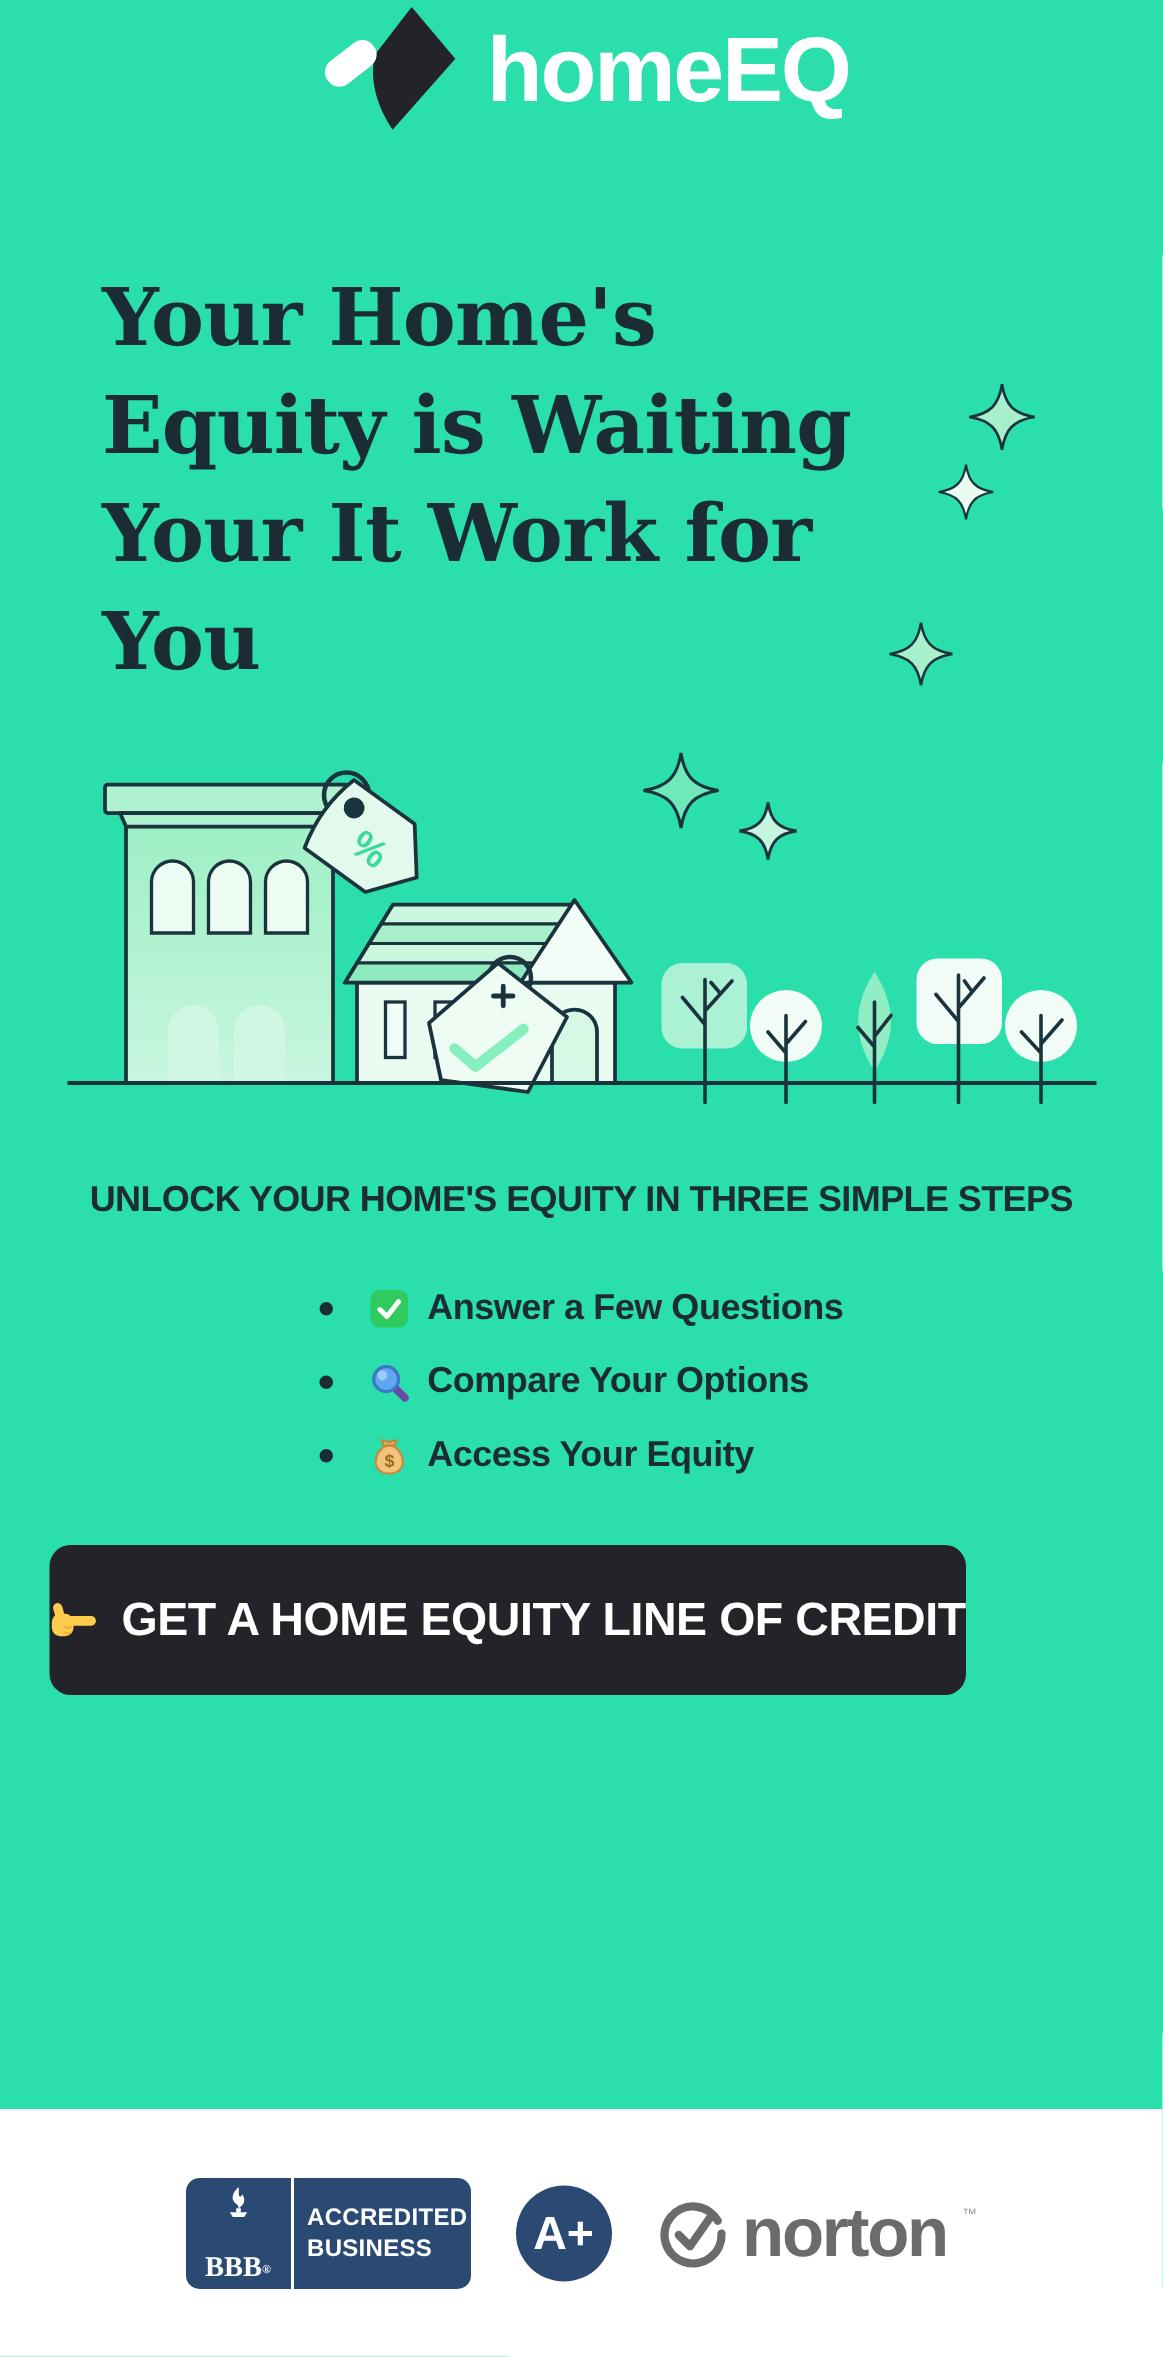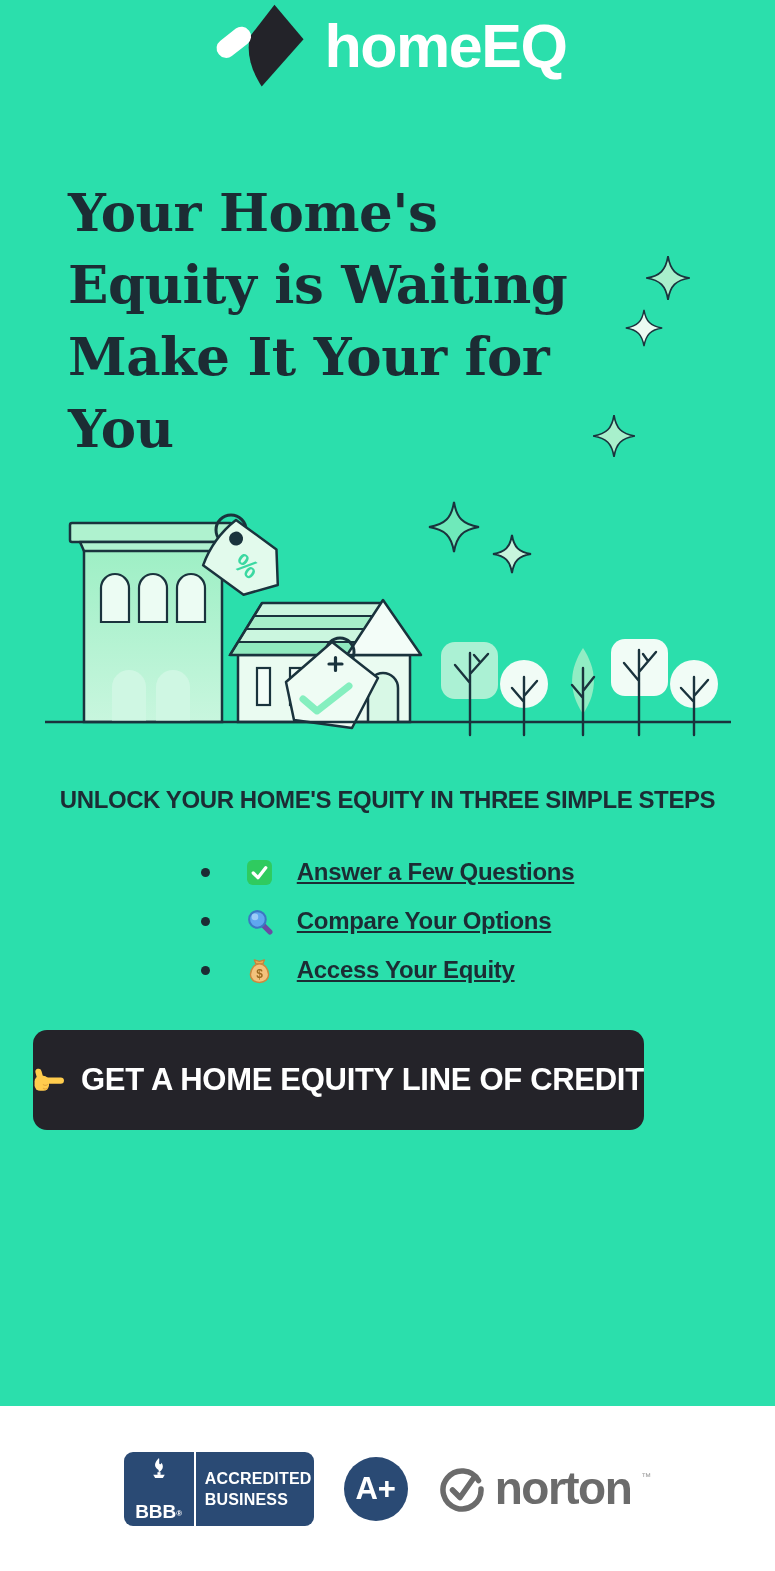--- a/index.html
+++ b/index.html
@@ -30,22 +30,22 @@
 
   .illustration{display:block;margin-top:28px;width:775px;height:252px;}
 
   .steps-heading{
     margin-top:42px;text-align:center;color:var(--dark,#1C2C34);
     font-size:24px;font-weight:700;letter-spacing:-0.4px;white-space:nowrap;
   }
 
   .steps-list{margin:44px auto 0;width:fit-content;list-style:none;}
   .steps-list li{
-    display:flex;align-items:center;gap:24px;margin-bottom:21px;
-    color:var(--dark,#1C2C34);font-size:24px;font-weight:700;letter-spacing:-0.3px;text-decoration:underline;
+    display:flex;align-items:center;gap:12px;margin-bottom:21px;
+    color:var(--dark,#1C2C34);font-size:24px;font-weight:700;letter-spacing:-0.3px;
   }
   .steps-list li::before{content:"";width:9px;height:9px;border-radius:50%;
     background:var(--dark,#1C2C34);margin-right:12px;flex:0 0 auto;}
   .emoji{width:27px;height:27px;flex:0 0 auto;display:inline-block;}
   .emoji svg{display:block;width:100%;height:100%;}
 
   .body-paragraph{
     margin:64px auto 0;width:742px;text-align:center;
     color:#183439;font-size:20px;line-height:35px;letter-spacing:-0.1px;
   }
@@ -58,21 +58,21 @@
   .cta-button .emoji{width:33px;height:33px;}
   .cta-label{color:#fff;font-size:31px;font-weight:700;letter-spacing:-0.3px;white-space:nowrap;}
 
   
   .footer{height:165px;background:#fff;display:flex;align-items:center;justify-content:center;gap:30px;}
 
   .bbb-badge{width:190px;height:74px;background:var(--navy,#2A4A74);border-radius:9px;
     display:flex;align-items:stretch;color:#fff;}
   .bbb-left{width:70px;display:flex;flex-direction:column;align-items:center;justify-content:center;padding:6px 0 5px;}
   .bbb-left svg{width:26px;height:34px;}
-  .bbb-word{font-size:19px;font-weight:700;letter-spacing:0;line-height:1;margin-top:21px;}
+  .bbb-word{font-size:19px;font-weight:700;letter-spacing:0;line-height:1;margin-top:21px;font-family:Liberation Serif, serif;}
   .bbb-word sup{font-size:8px;vertical-align:2px;}
   .bbb-divider{width:2px;background:#fff;margin:0;}
   .bbb-right{flex:1;display:flex;flex-direction:column;justify-content:center;padding-left:9px;border-radius:32px;}
   .bbb-right span{font-size:16px;font-weight:700;letter-spacing:0.2px;line-height:21px;}
 
   .aplus-badge{width:64px;height:64px;border-radius:50%;background:var(--navy,#2A4A74);
     display:flex;align-items:center;justify-content:center;color:#fff;font-size:31px;font-weight:700;}
 
   .norton{display:flex;align-items:flex-start;gap:9px;}
   .norton svg{width:48px;height:48px;}
@@ -88,21 +88,21 @@
     <div class="logo-row">
       <svg class="logo-mark" viewBox="0 0 110 95">
         <path d="M72,2 L104,40 L58,92 C46,74 41,55 45,37 Z" fill="#232329"></path>
         <rect x="6" y="33" width="42" height="21" rx="10" fill="#FFFFFF" transform="rotate(-38 27 43)"></rect>
       </svg>
       <div class="brand-name">homeEQ</div>
     </div>
 
     <h1 class="hero-heading">Your Home's
 Equity is Waiting
-Make It Your for
+Your It Work for
 You</h1>
 
     <div class="sparkle" style="left:644px;top:254px;width:48px;height:48px;">
       <svg viewBox="-55 -55 110 110">
           <path d="M0,-50 C5,-18 18,-5 50,0 C18,5 5,18 0,50 C-5,18 -18,5 -50,0 C-18,-5 -5,-18 0,-50 Z" fill="#A8F0CC" stroke="#1A333D" stroke-width="4"></path>
         </svg>
     </div>
     <div class="sparkle" style="left:624px;top:308px;width:40px;height:40px;">
       <svg viewBox="-55 -55 110 110">
           <path d="M0,-50 C5,-18 18,-5 50,0 C18,5 5,18 0,50 C-5,18 -18,5 -50,0 C-18,-5 -5,-18 0,-50 Z" fill="#EAFBF2" stroke="#1A333D" stroke-width="4"></path>

